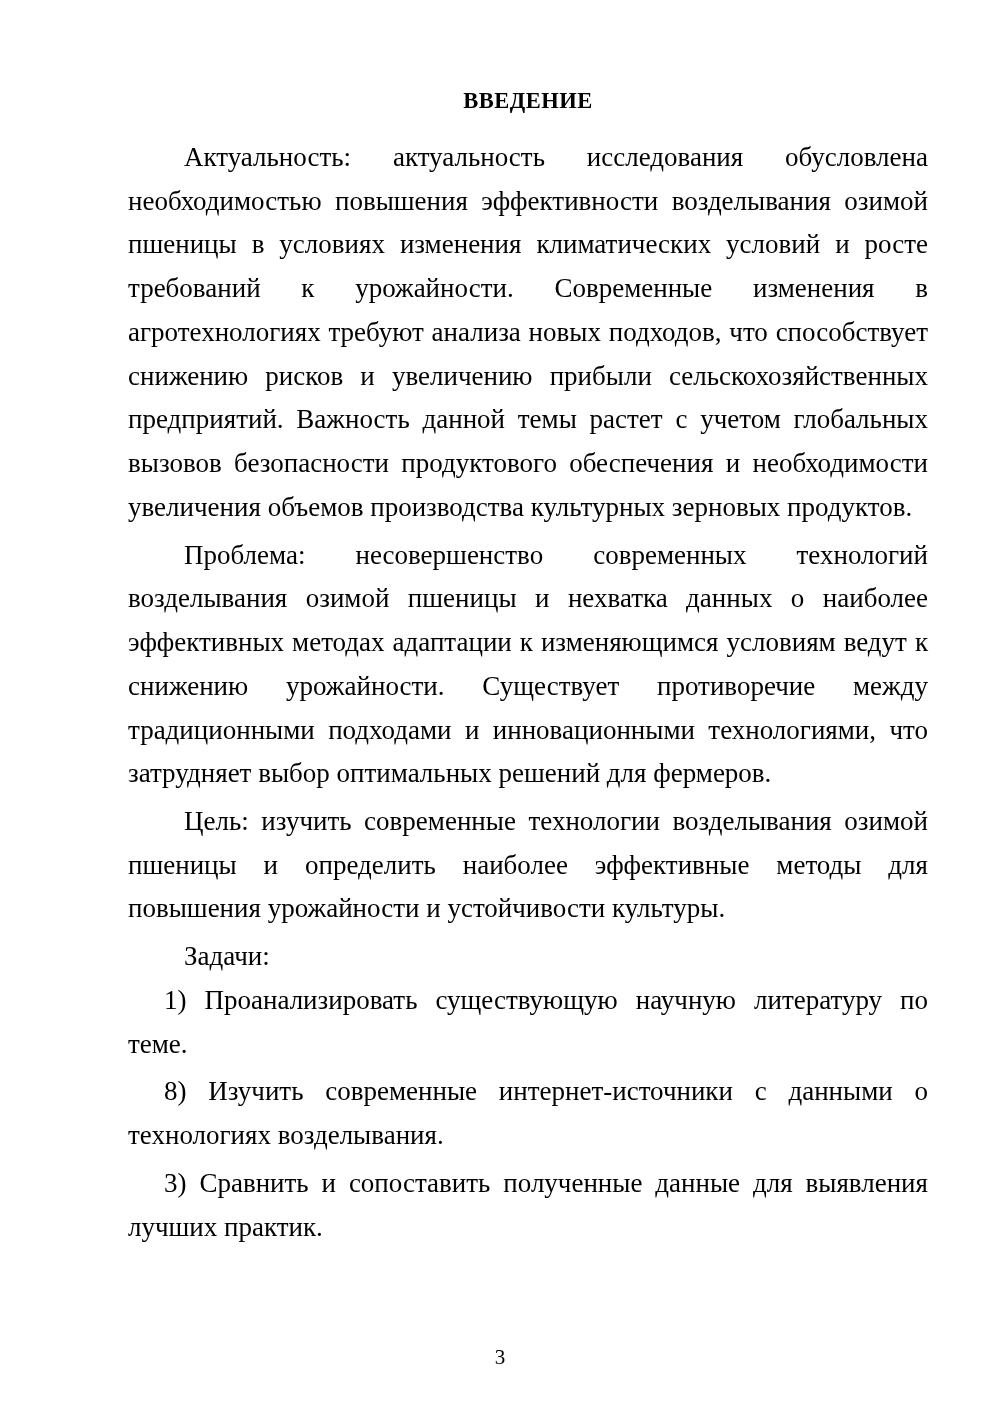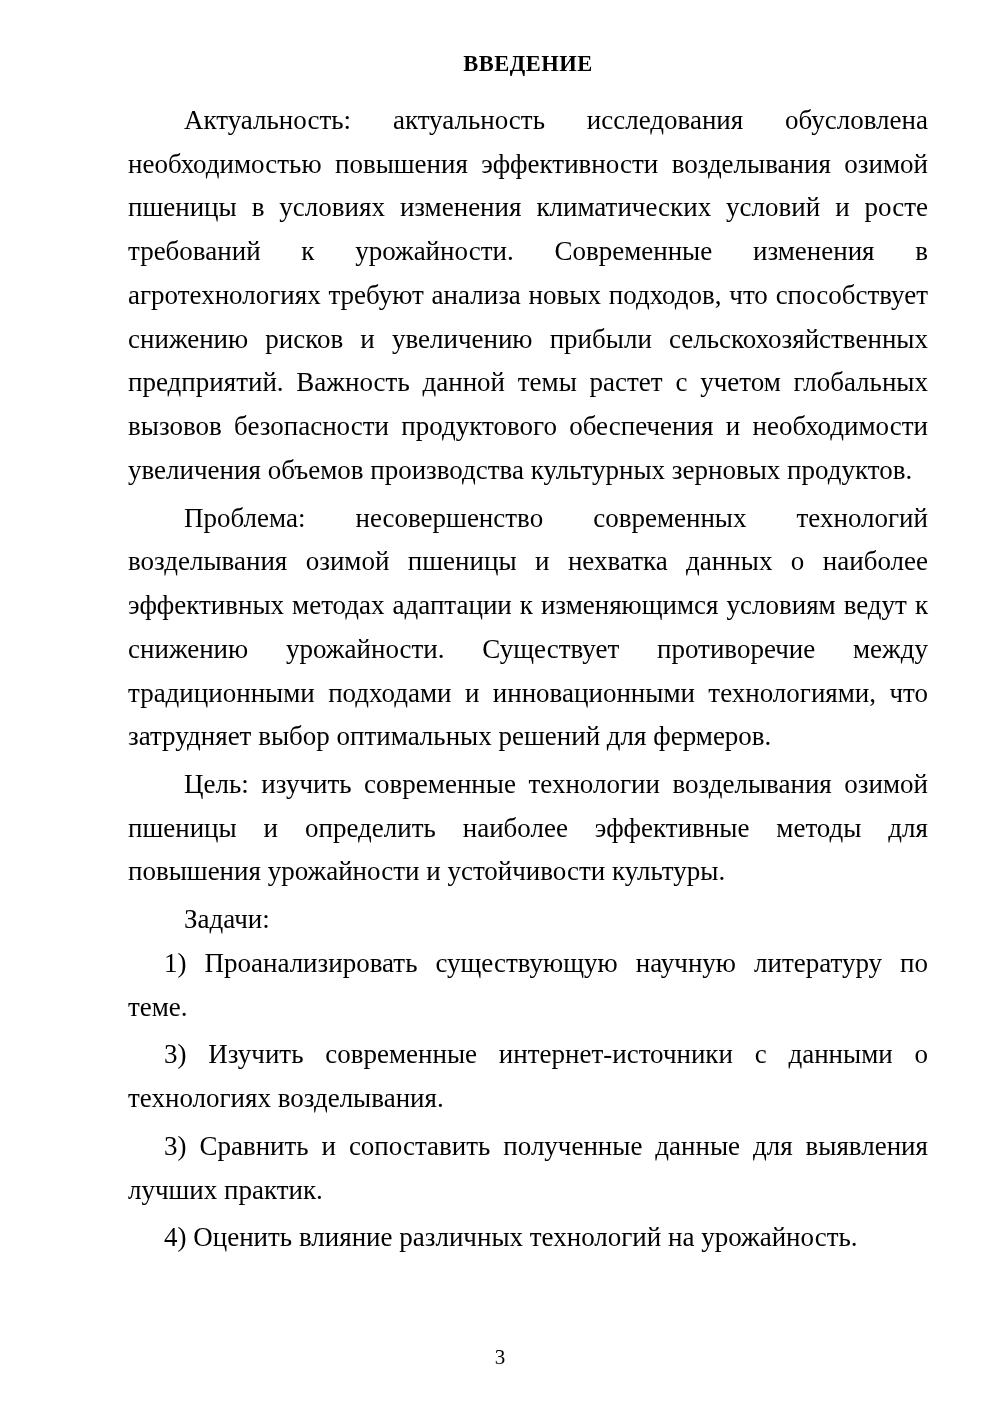--- a/index.html
+++ b/index.html
@@ -12,21 +12,21 @@
     height: 1414px;
     font-family: "Liberation Serif", "DejaVu Serif", serif;
     color: #000000;
     position: relative;
     overflow: hidden;
   }
   .page {
     box-sizing: border-box;
     width: 1000px;
     height: 1414px;
-    padding: 51px 72px 40px 128px;
+    padding: 88px 72px 40px 128px;
     position: relative;
   }
   .doc-title {
     text-align: center;
     font-weight: bold;
     font-size: 22.5px;
     letter-spacing: 0.5px;
     margin: 0 0 22px 0;
   }
   .para {
@@ -62,19 +62,18 @@
 
   <p class="para">Актуальность: актуальность исследования обусловлена необходимостью повышения эффективности возделывания озимой пшеницы в условиях изменения климатических условий и росте требований к урожайности. Современные изменения в агротехнологиях требуют анализа новых подходов, что способствует снижению рисков и увеличению прибыли сельскохозяйственных предприятий. Важность данной темы растет с учетом глобальных вызовов безопасности продуктового обеспечения и необходимости увеличения объемов производства культурных зерновых продуктов.</p>
 
   <p class="para">Проблема: несовершенство современных технологий возделывания озимой пшеницы и нехватка данных о наиболее эффективных методах адаптации к изменяющимся условиям ведут к снижению урожайности. Существует противоречие между традиционными подходами и инновационными технологиями, что затрудняет выбор оптимальных решений для фермеров.</p>
 
   <p class="para">Цель: изучить современные технологии возделывания озимой пшеницы и определить наиболее эффективные методы для повышения урожайности и устойчивости культуры.</p>
 
   <p class="para tight">Задачи:</p>
 
   <p class="para list-item">1) Проанализировать существующую научную литературу по теме.</p>
-  <p class="para list-item">3) Изучить современные интернет-источники с данными о технологиях возделывания.</p>
+  <p class="para list-item">8) Изучить современные интернет-источники с данными о технологиях возделывания.</p>
   <p class="para list-item">3) Сравнить и сопоставить полученные данные для выявления лучших практик.</p>
-  <p class="para list-item">4) Оценить влияние различных технологий на урожайность.</p>
 
 
   <div class="page-number">3</div>
 </div>
 
 </body></html>

